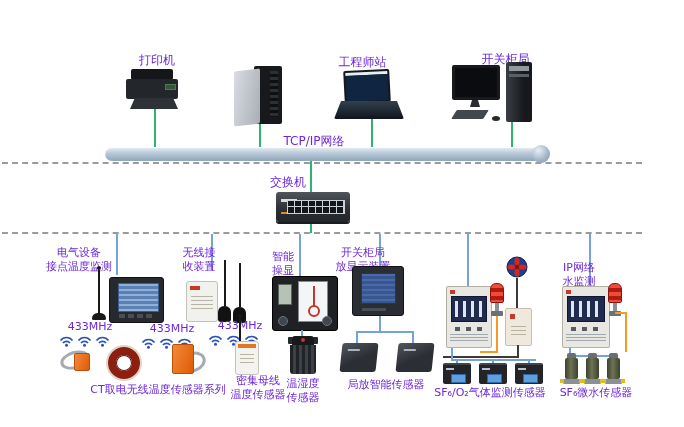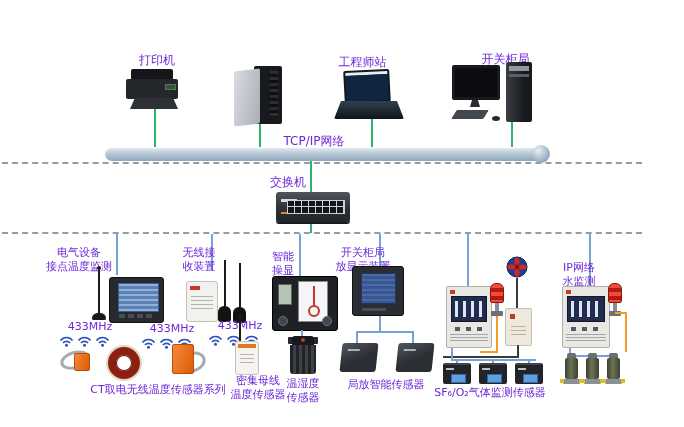--- a/index.html
+++ b/index.html
@@ -401,14 +401,15 @@
   <div class="cyl" style="left:584px;top:353px">
     <div class="cyl-top"></div>
       <div class="cyl-body"></div>
       <div class="cyl-base"></div>
   </div>
   <div class="cyl" style="left:605px;top:353px">
     <div class="cyl-top"></div>
       <div class="cyl-body"></div>
       <div class="cyl-base"></div>
   </div>
+  <div class="lbl" style="left:552px;top:386px;width:88px">SF₆微水传感器</div>
 
 </div>
 
 </body></html>

